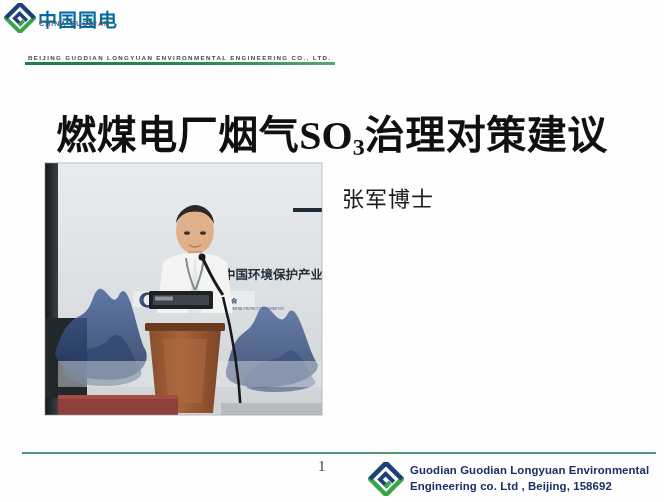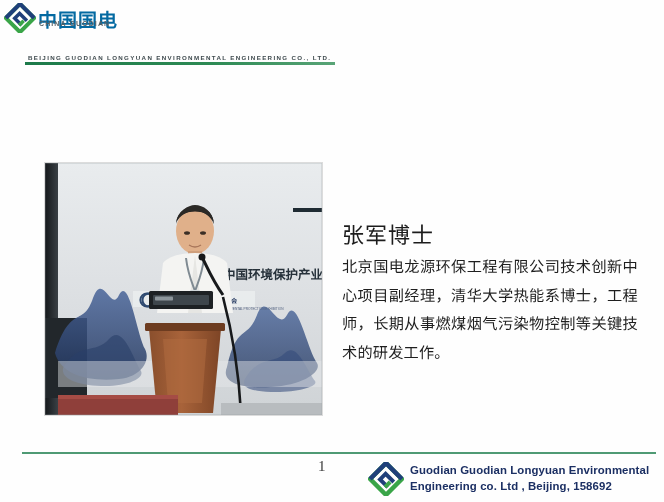--- a/index.html
+++ b/index.html
@@ -139,21 +139,20 @@
   
   .speaker-name {
     position: absolute;
     left: 342px;
     top: 181px;
     font-size: 22px;
     font-weight: 400;
     color: #1c1c1c;
     letter-spacing: 1px;
     white-space: nowrap;
-    margin-top: 36px;
   }
   .speaker-bio {
     position: absolute;
     left: 342px;
     top: 253px;
     width: 296px;
     font-size: 15.2px;
     line-height: 28.5px;
     color: #1f1f1f;
     letter-spacing: 0.2px;
@@ -217,20 +216,23 @@
         </g>
       </svg>
     </div>
 
     <div class="brand-cn">中国国电</div>
     <div class="brand-en">CHINA GUODIAN</div>
     <div class="company-en">BEIJING GUODIAN LONGYUAN ENVIRONMENTAL ENGINEERING CO., LTD.</div>
     <div class="header-rule"></div>
   </div>
 
+  <h1 class="title">
+    <span>燃煤电厂烟气</span><span class="formula"><span>SO</span><span class="sub">3</span></span><span>治理对策建议</span>
+  </h1>
 
   <div class="photo">
     <svg width="277" height="252" viewBox="0 0 277 252" xmlns="http://www.w3.org/2000/svg">
       <defs>
         <linearGradient id="wallGrad" x1="0" y1="0" x2="0" y2="1">
           <stop offset="0%" stop-color="#e9ecee"></stop>
           <stop offset="55%" stop-color="#dcdfe2"></stop>
           <stop offset="100%" stop-color="#cfd3d6"></stop>
         </linearGradient>
         <linearGradient id="curtainGrad" x1="0" y1="0" x2="1" y2="0">
@@ -301,21 +303,20 @@
 
       <rect x="13" y="234" width="120" height="18" fill="#8f3f3a"></rect>
       <rect x="13" y="232" width="120" height="4" fill="#a54c45"></rect>
       <rect x="176" y="240" width="101" height="12" fill="#b8bcbf"></rect>
 
       <rect x="0" y="0" width="277" height="252" fill="none" stroke="#9aa0a5" stroke-width="1" opacity="0.5"></rect>
     </svg>
   </div>
 
   <div class="speaker-name">张军博士</div>
-  <div class="speaker-bio">北京国电龙源环保工程有限公司技术创新中心项目副经理，清华大学热能系博士，工程师，长期从事燃煤烟气污染物控制等关键技术的研发工作。</div>
 
   <div class="footer-rule"></div>
   <div class="page-number">1</div>
 
   <div class="footer-logo">
     <svg width="36" height="34" viewBox="0 0 64 60" xmlns="http://www.w3.org/2000/svg">
       <g transform="translate(32,30) rotate(45)">
         <path d="M-20,-20 H20 V20 H-20 Z" fill="none" stroke="#3aa548" stroke-width="8"></path>
         <path d="M20,-20 H-20 V20" fill="none" stroke="#1f3f7a" stroke-width="8"></path>
         <path d="M10,-6 H-7 V8 H9" fill="none" stroke="#1f3f7a" stroke-width="7" stroke-linecap="square"></path>

